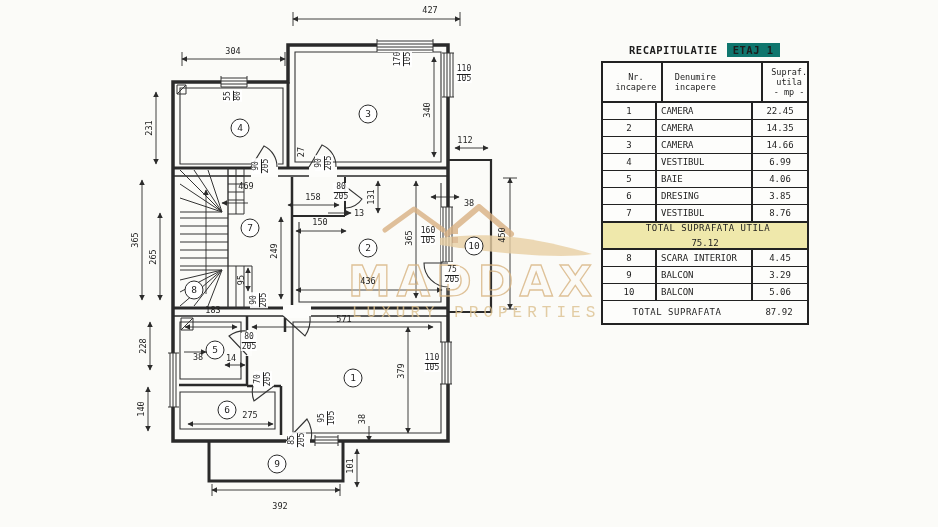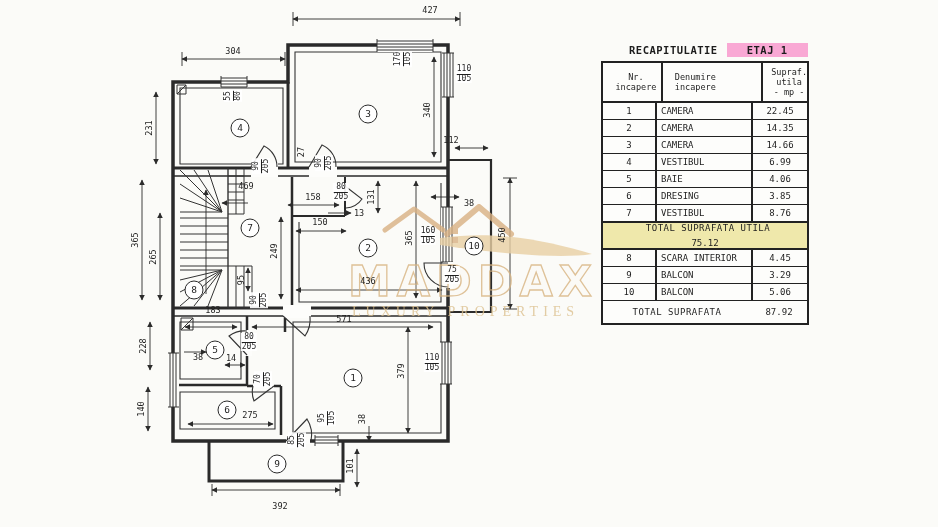--- a/index.html
+++ b/index.html
@@ -18,26 +18,26 @@
   .frac.rot{transform:translate(-50%,-50%) rotate(-90deg);}
   .frac i{font-style:normal;}
   .frac i.den{border-top:1px solid #1f1f1f;}
   .room{position:absolute;transform:translate(-50%,-50%);width:17px;height:17px;border:1.3px solid #2a2a2a;
         border-radius:50%;background:#fff;font-family:"DejaVu Sans Mono",monospace;font-size:9.5px;
         line-height:16px;text-align:center;color:#1f1f1f;}
   
   .wm-brand{position:absolute;left:348px;top:256px;width:250px;font-family:"DejaVu Sans",sans-serif;
         font-size:43px;font-weight:700;letter-spacing:6px;color:rgba(252,248,238,.15);
         -webkit-text-stroke:1.3px rgba(215,179,128,.8);white-space:nowrap;pointer-events:none;}
-  .wm-tag{position:absolute;left:352px;top:304px;font-family:Liberation Serif, serif;font-size:14px;
+  .wm-tag{position:absolute;left:352px;top:304px;font-family:Liberation Mono, monospace;font-size:16px;
         letter-spacing:5px;color:rgba(220,192,142,.8);white-space:nowrap;pointer-events:none;}
   
   .recap{position:absolute;left:601px;top:44px;width:208px;font-family:"DejaVu Sans Mono",monospace;color:#1d1d1d;}
   .recap-title{font-size:10.5px;font-weight:700;letter-spacing:.5px;padding-left:28px;margin-bottom:5px;white-space:nowrap;}
-  .recap-title .hl{background:#f9a8d4;padding:1px 20px;margin-left:9px;}
+  .recap-title .hl{background:#0f766e;padding:1px 6px;margin-left:9px;}
   .tbl{border:2.5px solid #222;background:#fdfdfb;}
   .trow{display:flex;border-bottom:1.5px solid #222;align-items:stretch;}
   .trow:last-child{border-bottom:none;}
   .c{display:flex;flex-direction:column;justify-content:center;font-size:9px;}
   .c1{width:52px;border-right:2px solid #222;text-align:center;align-items:center;}
   .c2{width:90px;border-right:2px solid #222;padding-left:4px;}
   .c3{flex:1;text-align:center;align-items:center;}
   .thead{height:38px;border-bottom:2.5px solid #222;}
   .thead .c{font-size:8.5px;line-height:10px;margin-left:8px;}
   .drow{height:16px;}
@@ -199,21 +199,21 @@
   <span class="lbl" style="left:344px;top:319px">571</span>
   <span class="lbl" style="left:213px;top:310px">183</span>
   <span class="lbl" style="left:198px;top:357px">38</span>
   <span class="lbl" style="left:231px;top:358px">14</span>
   <span class="lbl" style="left:250px;top:415px">275</span>
   <span class="lbl rot" style="left:401px;top:371px">379</span>
   <span class="lbl rot" style="left:362px;top:419px">38</span>
   <span class="lbl rot" style="left:350px;top:466px">101</span>
   <span class="lbl" style="left:280px;top:506px">392</span>
   <span class="lbl rot" style="left:301px;top:152px">27</span>
-  <span class="lbl" style="left:451px;top:140px">112</span>
+  <span class="lbl" style="left:465px;top:140px">112</span>
   <span class="lbl" style="left:469px;top:203px">38</span>
   <span class="lbl rot" style="left:502px;top:235px">450</span>
   <span class="lbl rot" style="left:427px;top:110px">340</span>
 
   <span class="frac rot" style="left:233px;top:96px">
       <i>55</i>
       <i class="den">80</i>
     </span>
   <span class="frac rot" style="left:403px;top:59px">
       <i>170</i>

